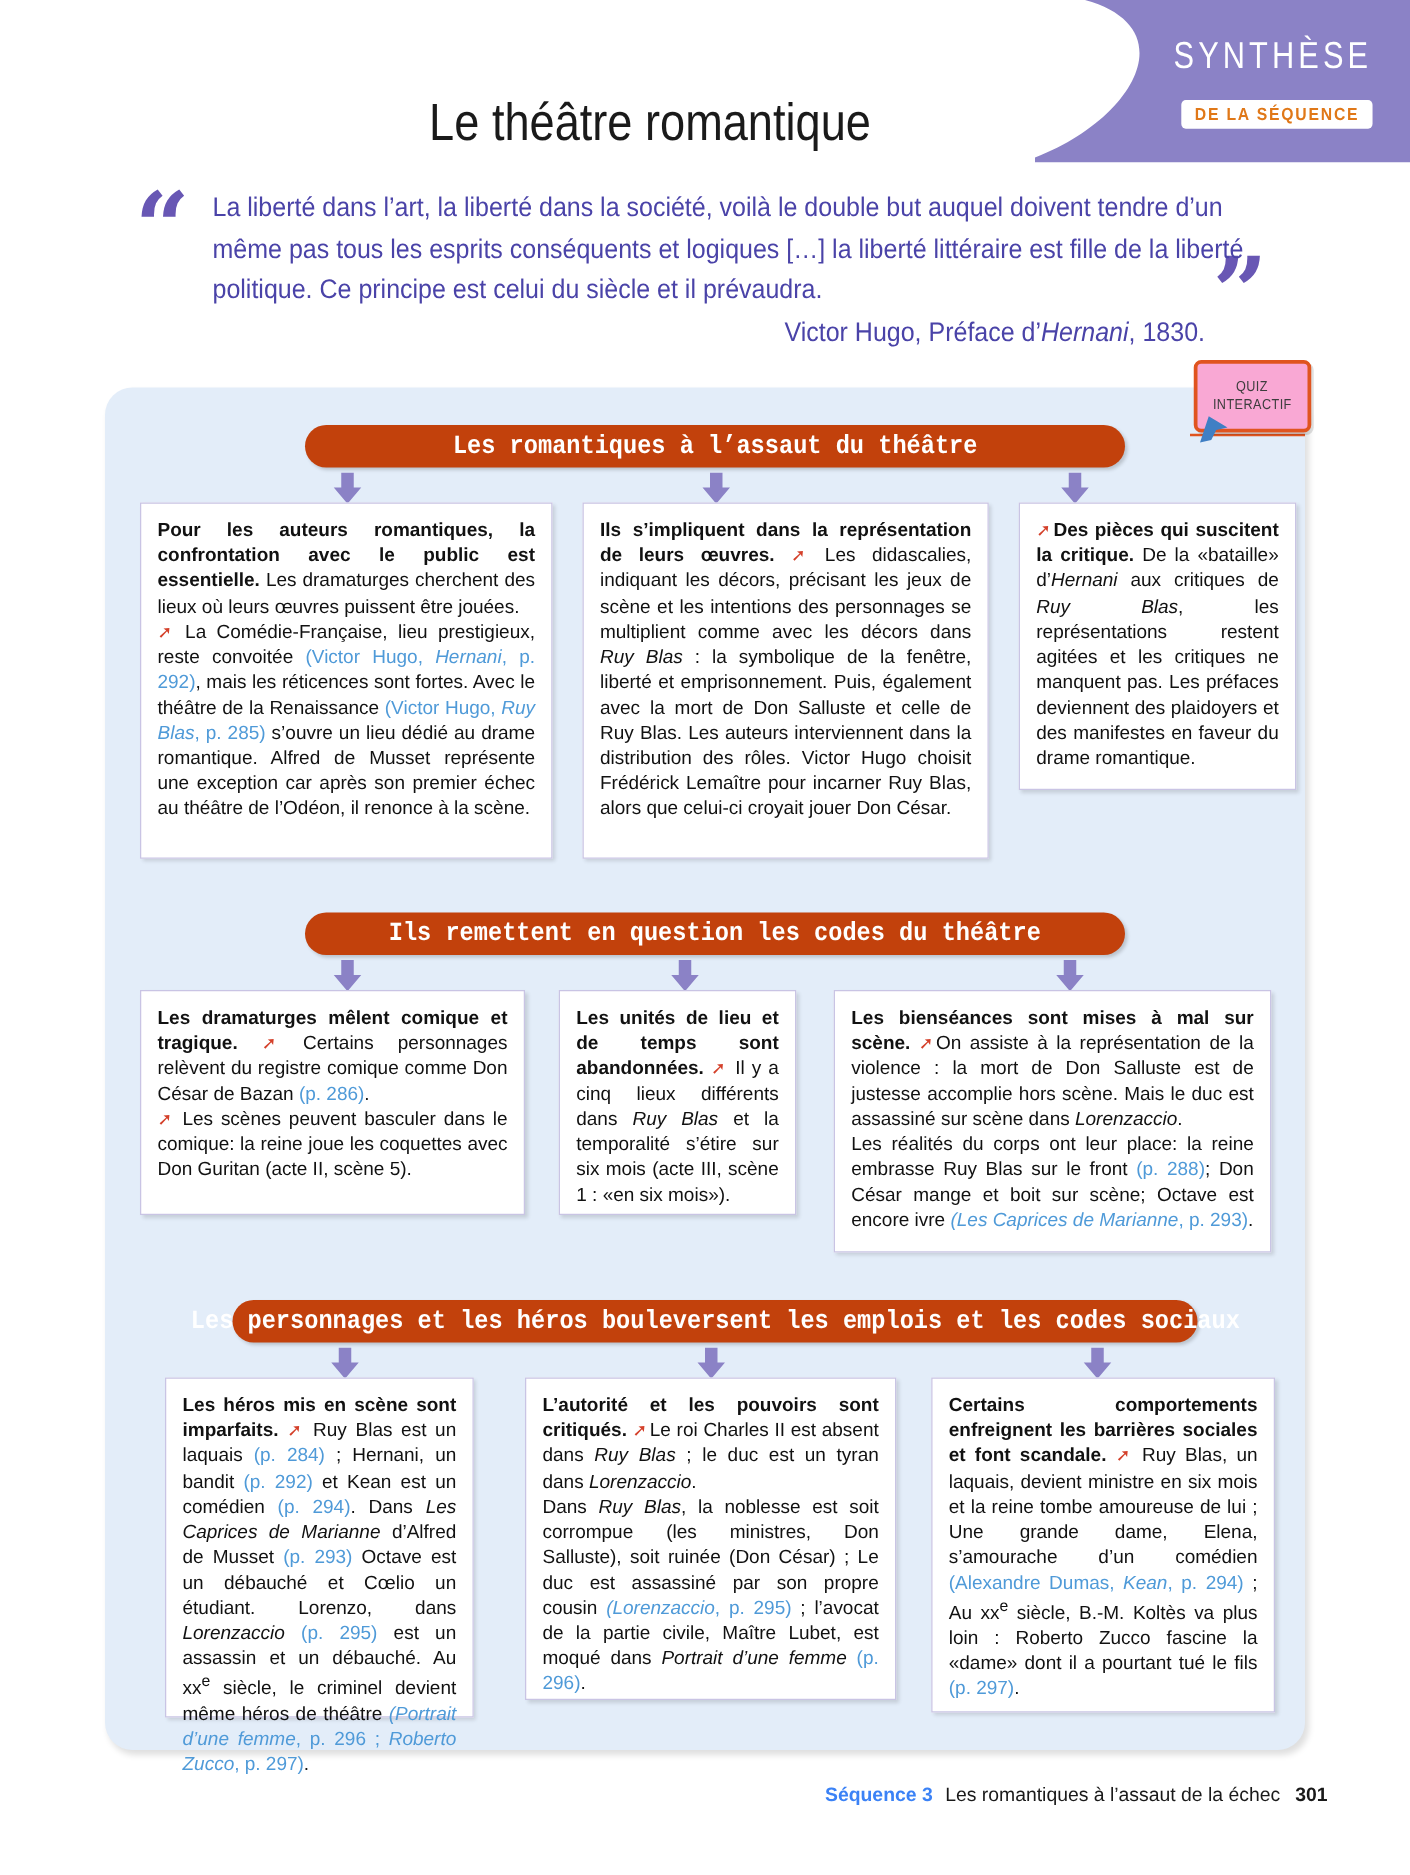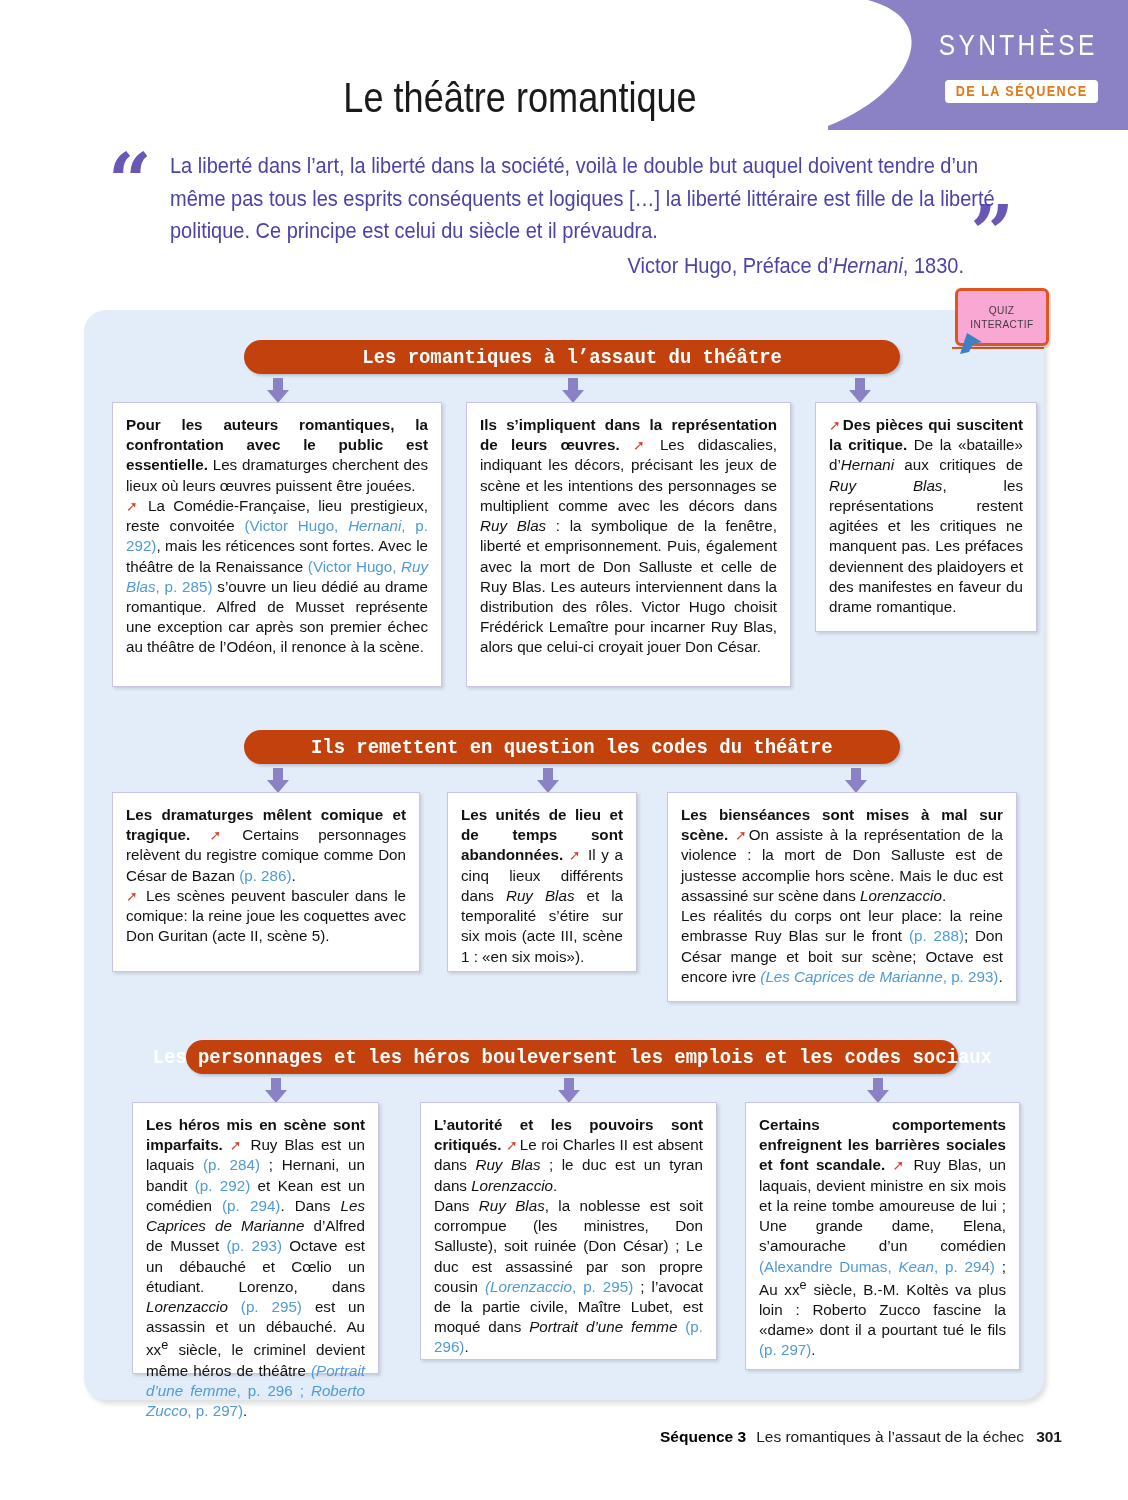--- a/index.html
+++ b/index.html
@@ -220,21 +220,21 @@
   
   .footer {
     position: absolute;
     top: 1428px;
     right: 66px;
     font-size: 15.5px;
     color: #1a1a1a;
     white-space: nowrap;
   }
   .footer .seq {
-    color: #000000;
+    color: #3b82f6;
     font-weight: 700;
     font-family: "Liberation Sans Narrow", "Liberation Sans", sans-serif;
     margin-right: 10px;
   }
   .footer .ftitle { margin-right: 12px; }
   .footer .pnum { font-weight: 700; }
 </style>
 </head>
 <body>
 

